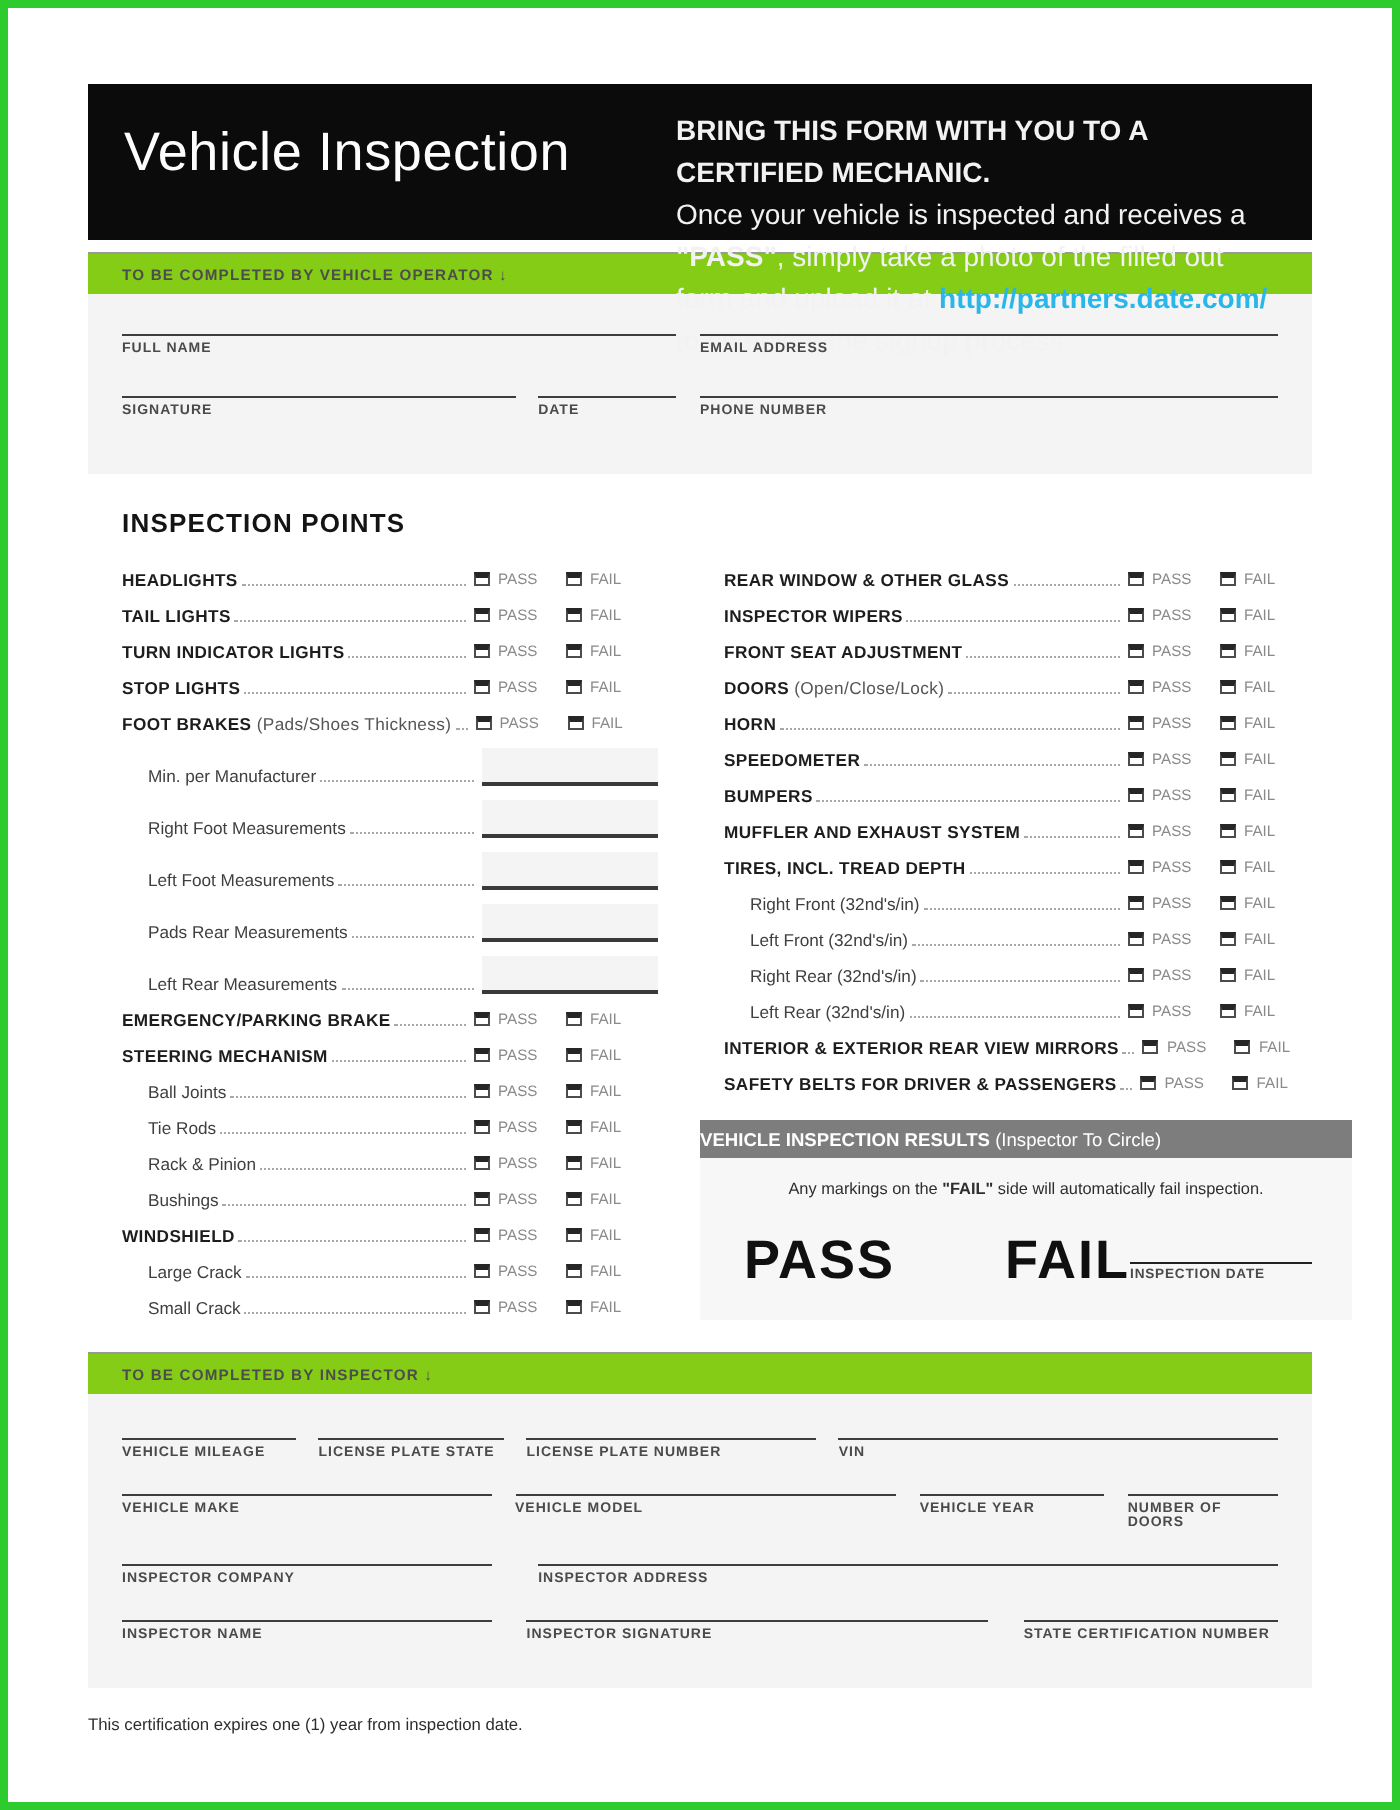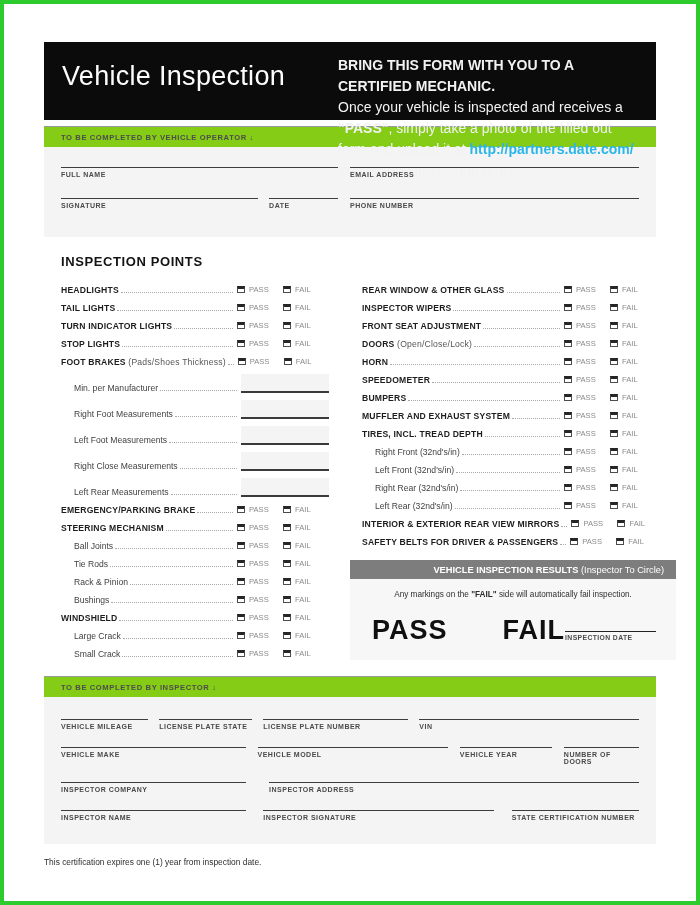--- a/index.html
+++ b/index.html
@@ -113,23 +113,23 @@
 
   
   .results {
     margin:13px -20px 0 -12px;
     background:#f7f7f7;
     padding-bottom:16px;
   }
   .results-bar {
     background:#7d7d7d;
     color:#fff;
-    text-align:right;
+    text-align:left;
     font-size:9.3px;
-    padding:5px 12px 4px 0;
+    padding:5px 0 4px 0;
   }
   .results-bar b { font-weight:bold; }
   .results-note {
     text-align:center;
     font-size:8.2px;
     color:#2e2e2e;
     margin:11px 8px 18px 8px;
   }
   .results-big {
     display:flex;
@@ -267,21 +267,21 @@
           <span class="chk-label indent">Right Foot Measurements</span>
           <span class="leader"></span>
           <span class="meas-box"></span>
         </div>
         <div class="chk-row input-row">
           <span class="chk-label indent">Left Foot Measurements</span>
           <span class="leader"></span>
           <span class="meas-box"></span>
         </div>
         <div class="chk-row input-row">
-          <span class="chk-label indent">Right Close Measurements</span>
+          <span class="chk-label indent">Pads Rear Measurements</span>
           <span class="leader"></span>
           <span class="meas-box"></span>
         </div>
         <div class="chk-row input-row">
           <span class="chk-label indent">Left Rear Measurements</span>
           <span class="leader"></span>
           <span class="meas-box"></span>
         </div>
         <div class="chk-row">
           <span class="chk-label bold">EMERGENCY/PARKING BRAKE</span>

